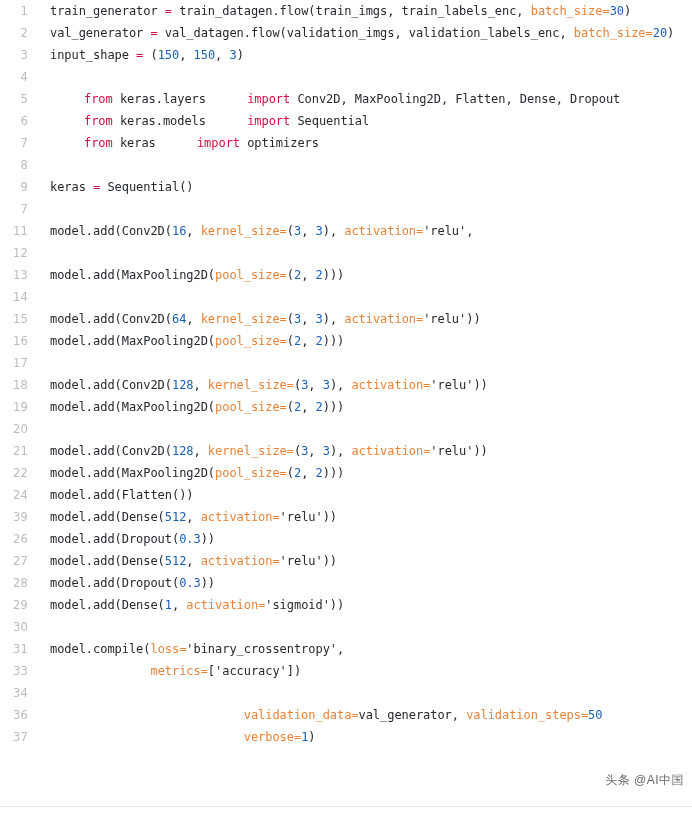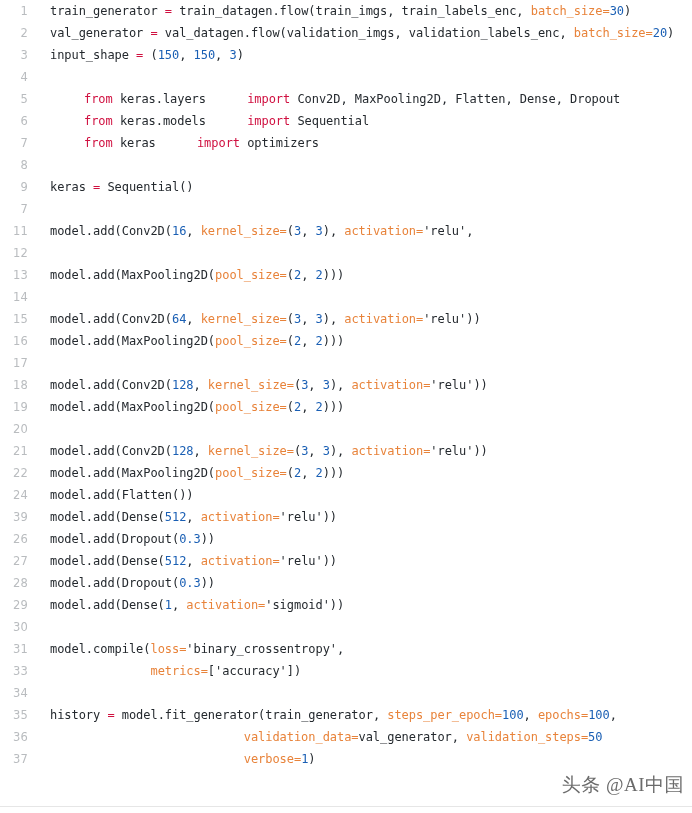--- a/index.html
+++ b/index.html
@@ -66,22 +66,22 @@
     top: 806px;
     width: 692px;
     height: 1px;
     background: #e6e6e6;
   }
 
   #watermark {
     position: absolute;
     right: 8px;
     top: 772px;
-    font-family: Liberation Serif, serif;
-    font-size: 19px;
+    font-family: Liberation Sans, sans-serif;
+    font-size: 12px;
     color: #4a4a4a;
     opacity: 0.82;
     letter-spacing: 0.5px;
     pointer-events: none;
     user-select: none;
     white-space: nowrap;
   }
 </style>
 </head>
 <body>
@@ -112,18 +112,17 @@
     <div class="code-line"><span class="ln">24</span><span class="lc"><span class="t-pl">model.add(Flatten())</span></span></div>
     <div class="code-line"><span class="ln">39</span><span class="lc"><span class="t-pl">model.add(Dense(</span><span class="t-num">512</span><span class="t-pl">, </span><span class="t-kwa">activation=</span><span class="t-pl">'relu'))</span></span></div>
     <div class="code-line"><span class="ln">26</span><span class="lc"><span class="t-pl">model.add(Dropout(</span><span class="t-num">0.3</span><span class="t-pl">))</span></span></div>
     <div class="code-line"><span class="ln">27</span><span class="lc"><span class="t-pl">model.add(Dense(</span><span class="t-num">512</span><span class="t-pl">, </span><span class="t-kwa">activation=</span><span class="t-pl">'relu'))</span></span></div>
     <div class="code-line"><span class="ln">28</span><span class="lc"><span class="t-pl">model.add(Dropout(</span><span class="t-num">0.3</span><span class="t-pl">))</span></span></div>
     <div class="code-line"><span class="ln">29</span><span class="lc"><span class="t-pl">model.add(Dense(</span><span class="t-num">1</span><span class="t-pl">, </span><span class="t-kwa">activation=</span><span class="t-pl">'sigmoid'))</span></span></div>
     <div class="code-line"><span class="ln">30</span><span class="lc"></span></div>
     <div class="code-line"><span class="ln">31</span><span class="lc"><span class="t-pl">model.compile(</span><span class="t-kwa">loss=</span><span class="t-pl">'binary_crossentropy',</span></span></div>
     <div class="code-line"><span class="ln">33</span><span class="lc"><span class="t-pl">              </span><span class="t-kwa">metrics=</span><span class="t-pl">['accuracy'])</span></span></div>
     <div class="code-line"><span class="ln">34</span><span class="lc"></span></div>
-    <div class="code-line"><span class="ln">35</span><span class="lc"><span class="t-pl">history </span><span class="t-op">=</span><span class="t-pl"> model.fit_generator(train_generator, </span><span class="t-kwa">steps_per_epoch=</span><span class="t-num">100</span><span class="t-pl">, </span><span class="t-kwa">epochs=</span><span class="t-num">100</span><span class="t-pl">,</span></span></div>
     <div class="code-line"><span class="ln">36</span><span class="lc"><span class="t-pl">                           </span><span class="t-kwa">validation_data=</span><span class="t-pl">val_generator, </span><span class="t-kwa">validation_steps=</span><span class="t-num">50</span></span></div>
     <div class="code-line"><span class="ln">37</span><span class="lc"><span class="t-pl">                           </span><span class="t-kwa">verbose=</span><span class="t-num">1</span><span class="t-pl">)</span></span></div>
   </div>
 <div class="bottom-rule"></div>
 <div id="watermark">头条 @AI中国</div>
 
 </body></html>

